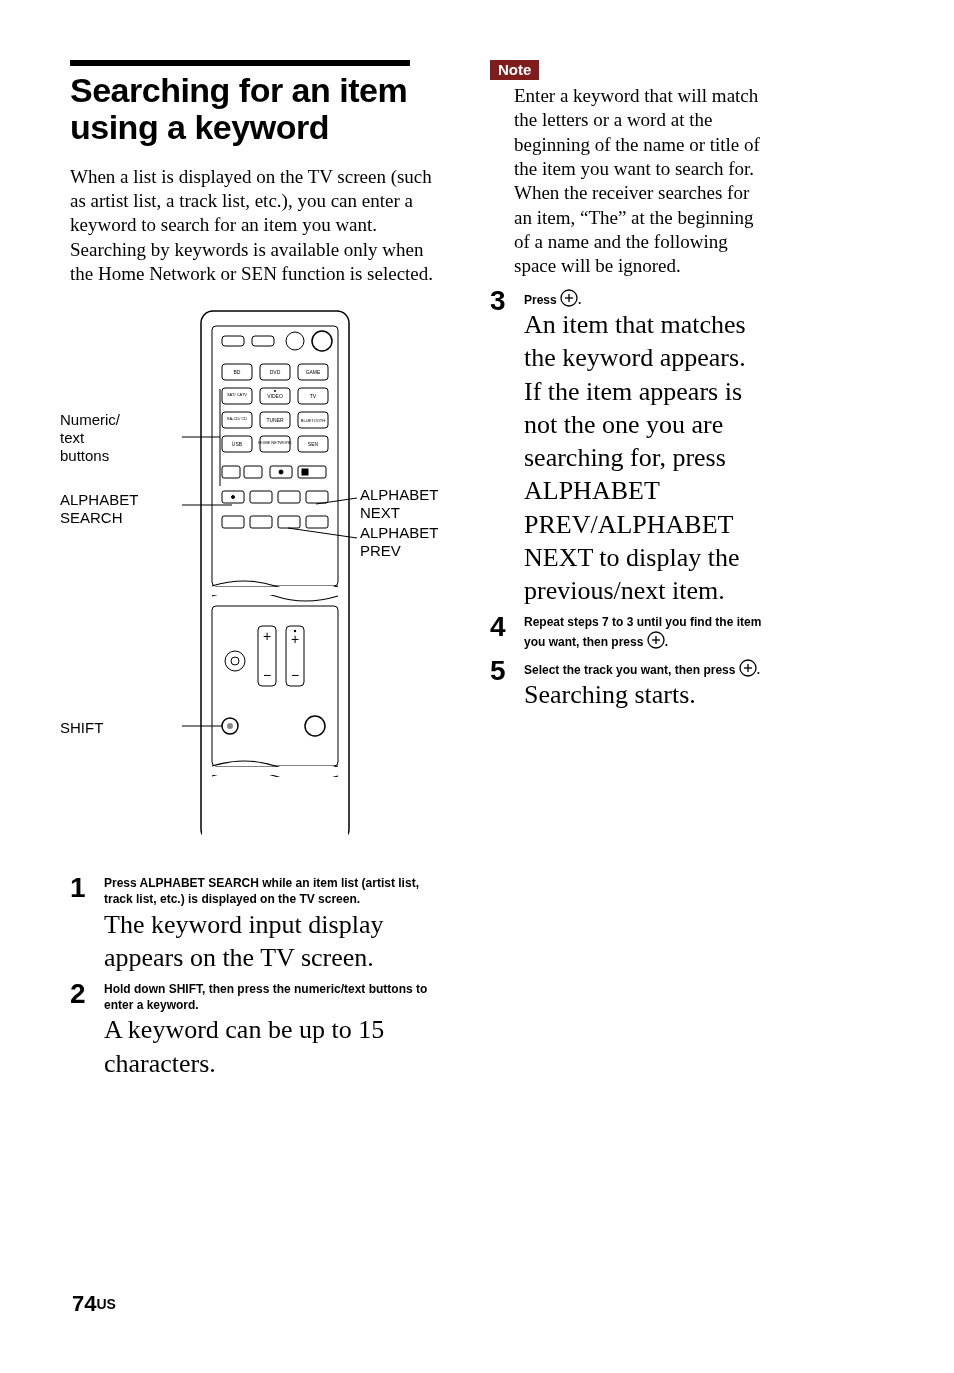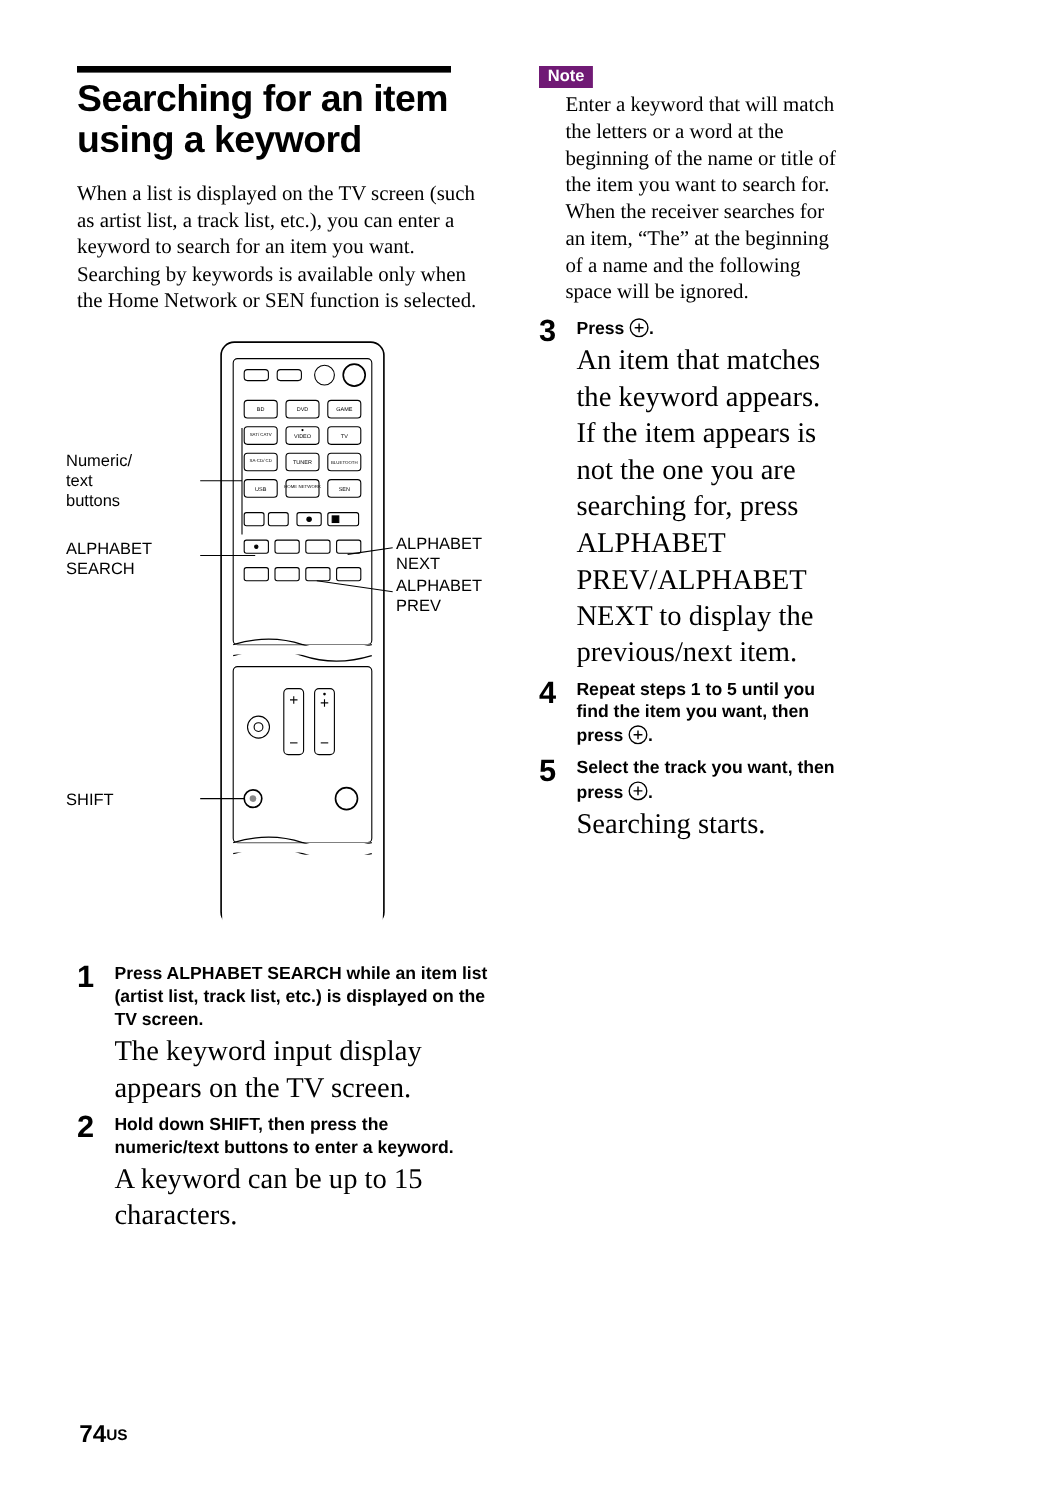--- a/index.html
+++ b/index.html
@@ -18,24 +18,24 @@
   .callout { position: absolute; font-family: Arial, Helvetica, sans-serif; font-size: 15px; line-height: 1.2; }
   .callout.right { text-align: left; }
   .callout.left { text-align: left; }
   .leader { stroke: #000; stroke-width: 1; fill: none; }
 
   
   .steps-lower { margin-top: 20px; }
   .step { display: flex; align-items: flex-start; margin-bottom: 8px; }
   .step-num { font-family: Arial, Helvetica, sans-serif; font-weight: 900; font-size: 28px; width: 34px; line-height: 1; flex-shrink: 0; margin-top: -2px; }
   .step-body { flex: 1; font-size: 19px; line-height: 1.28; }
-  .step-body .strong { font-family: Arial, Helvetica, sans-serif; font-weight: 700; font-size: 16px; line-height: 1.3; display: block; }
+  .step-body .strong { font-family: Arial, Helvetica, sans-serif; font-weight: 700; font-size: 12px; line-height: 1.3; display: block; }
   .step-body .plain { font-family: "Times New Roman", Times, serif; font-weight: 400; font-size: 26px; display: block; }
 
-  .note-badge { display: inline-block; background: #701a75; color: #fff; font-family: Arial, Helvetica, sans-serif; font-weight: 700; font-size: 15px; padding: 1px 8px 2px 8px; margin-bottom: 4px; }
+  .note-badge { display: inline-block; background: #7f1d1d; color: #fff; font-family: Arial, Helvetica, sans-serif; font-weight: 700; font-size: 15px; padding: 1px 8px 2px 8px; margin-bottom: 4px; }
   .note-text { font-size: 19px; line-height: 1.28; margin-bottom: 10px; margin-left: 24px; }
 
   .enter-icon { display: inline-block; vertical-align: -3px; }
 
   .footer { position: absolute; left: 72px; bottom: 56px; font-family: Arial, Helvetica, sans-serif; }
   .footer .pn { font-weight: 900; font-size: 22px; }
   .footer .loc { font-weight: 700; font-size: 14px; vertical-align: 2px; text-align: center; }
 </style>
 </head>
 <body>
@@ -199,21 +199,21 @@
               </svg><span>.</span>
           </span>
           <span class="plain">An item that matches the keyword appears. If the item appears is not the one you are searching for, press ALPHABET PREV/ALPHABET NEXT to display the previous/next item.</span>
         </div>
       </div>
 
       <div class="step">
         <div class="step-num">4</div>
         <div class="step-body">
           <span class="strong">
-            <span>Repeat steps 1 to 5 until you find the item you want, then press </span><svg class="enter-icon" width="18" height="18">
+            <span>Repeat steps 7 to 3 until you find the item you want, then press </span><svg class="enter-icon" width="18" height="18">
                 <circle cx="9" cy="9" r="8" fill="none" stroke="#000" stroke-width="1.3"></circle>
                 <line x1="9" y1="5" x2="9" y2="13" stroke="#000" stroke-width="1.3"></line>
                 <line x1="5" y1="9" x2="13" y2="9" stroke="#000" stroke-width="1.3"></line>
               </svg><span>.</span>
           </span>
         </div>
       </div>
 
       <div class="step">
         <div class="step-num">5</div>

